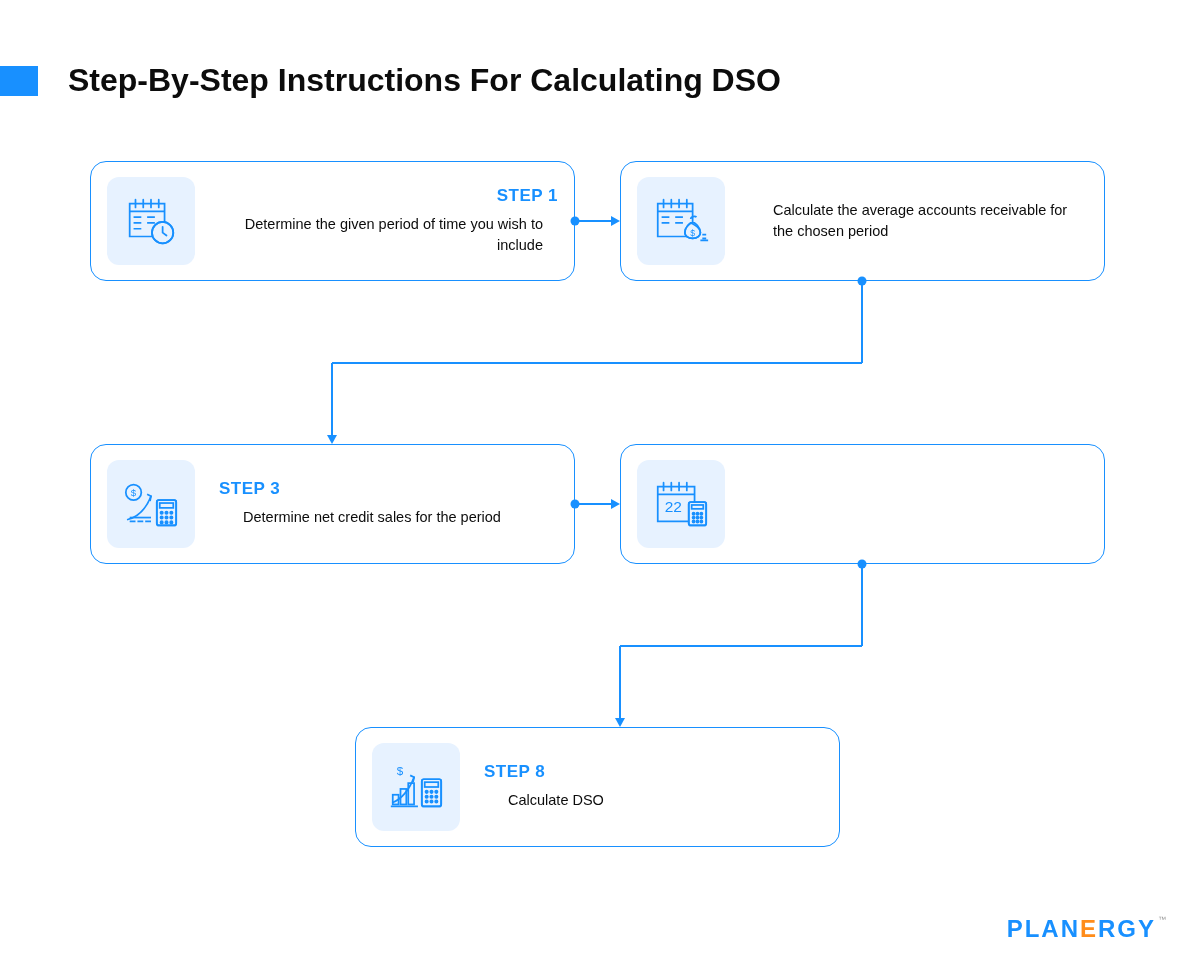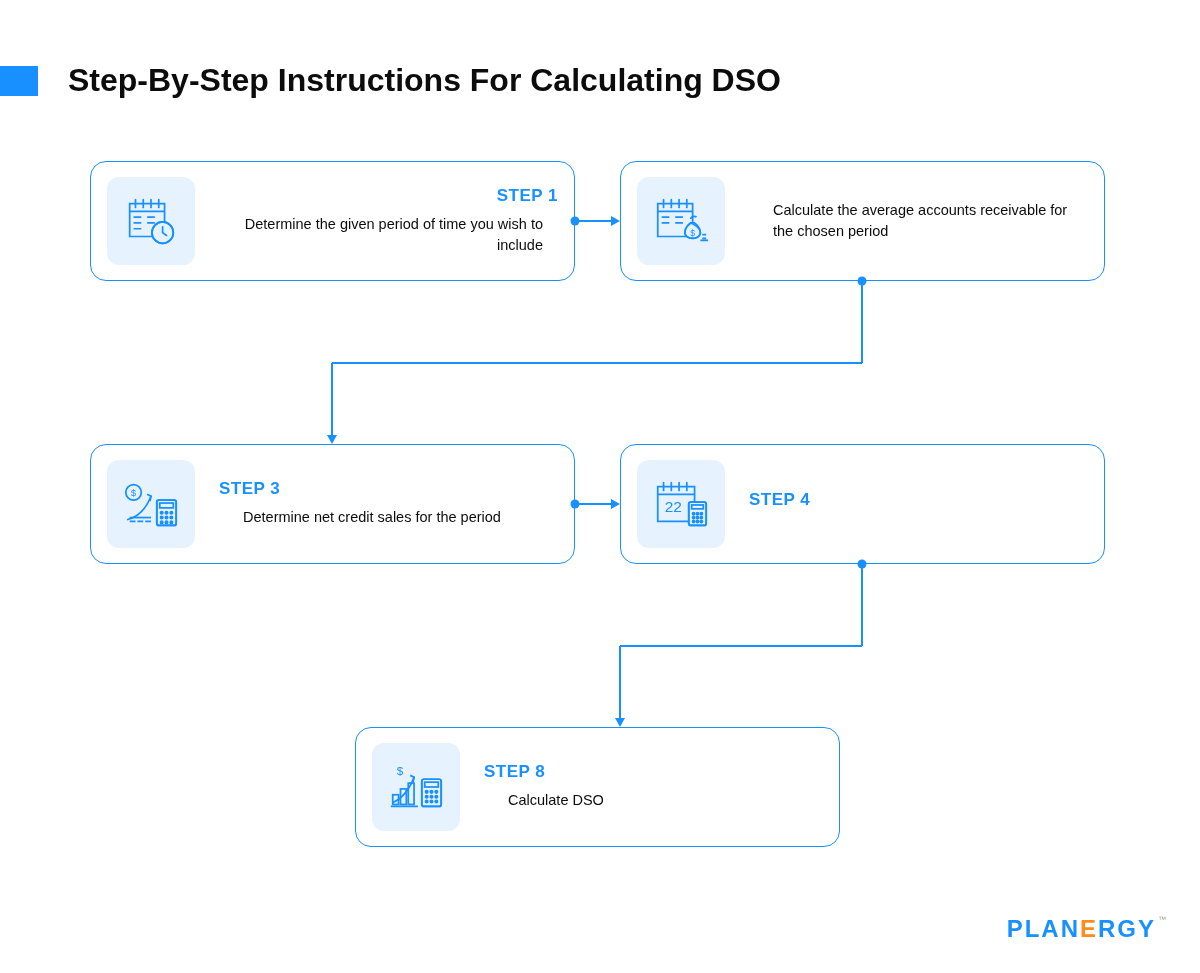--- a/index.html
+++ b/index.html
@@ -202,21 +202,20 @@
         <circle cx="53" cy="42" r="1.1" fill="#1890ff"></circle>
       <circle cx="45" cy="46" r="1.1" fill="#1890ff"></circle>
         <circle cx="49" cy="46" r="1.1" fill="#1890ff"></circle>
         <circle cx="53" cy="46" r="1.1" fill="#1890ff"></circle>
       <circle cx="45" cy="50" r="1.1" fill="#1890ff"></circle>
         <circle cx="49" cy="50" r="1.1" fill="#1890ff"></circle>
         <circle cx="53" cy="50" r="1.1" fill="#1890ff"></circle>
     </svg>
   </div>
   <div class="step-body">
-    <div class="step-label">STEP 4</div>
   </div>
 </div>
 
 <div class="step-card card-5">
   <div class="icon-box">
     <svg viewBox="0 0 64 64" fill="none" stroke="#1890ff" stroke-width="1.8">
       <text x="12" y="20" font-size="12" fill="#1890ff" stroke="none">$</text>
       <path d="M8 48 q14 -6 22 -26" stroke-linecap="round"></path>
       <path d="M26 20 l4 2 l-1 5"></path>
       <rect x="8" y="40" width="6" height="10"></rect>

